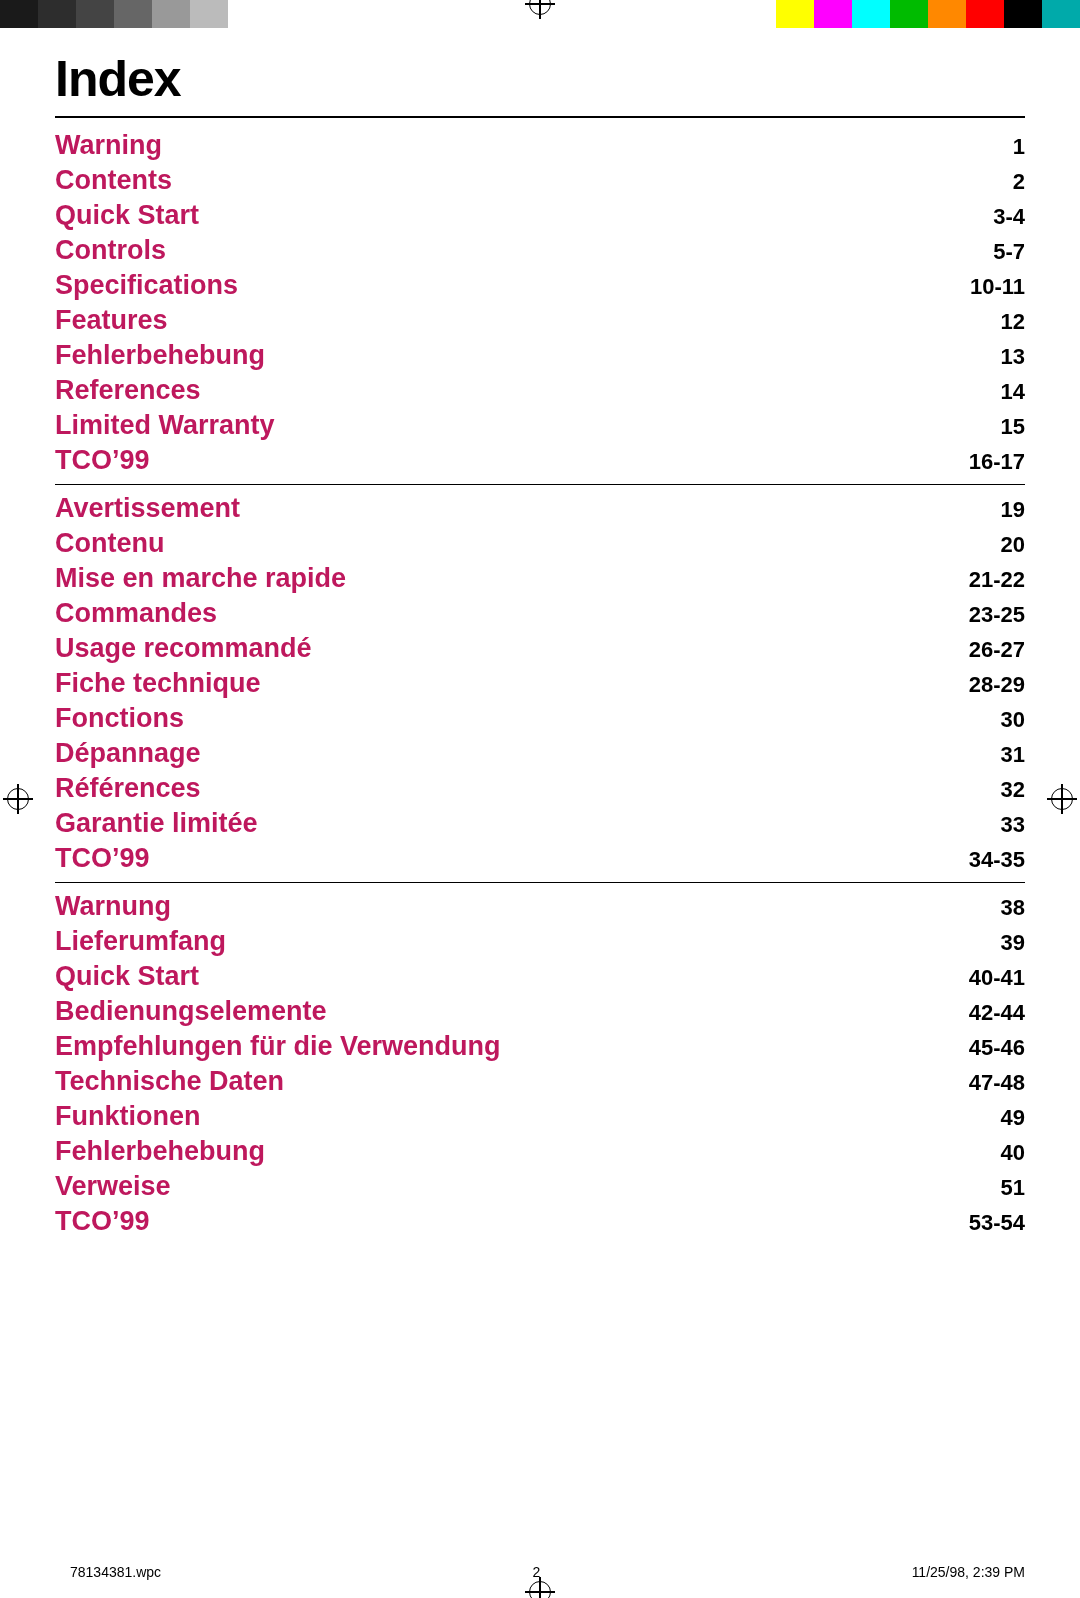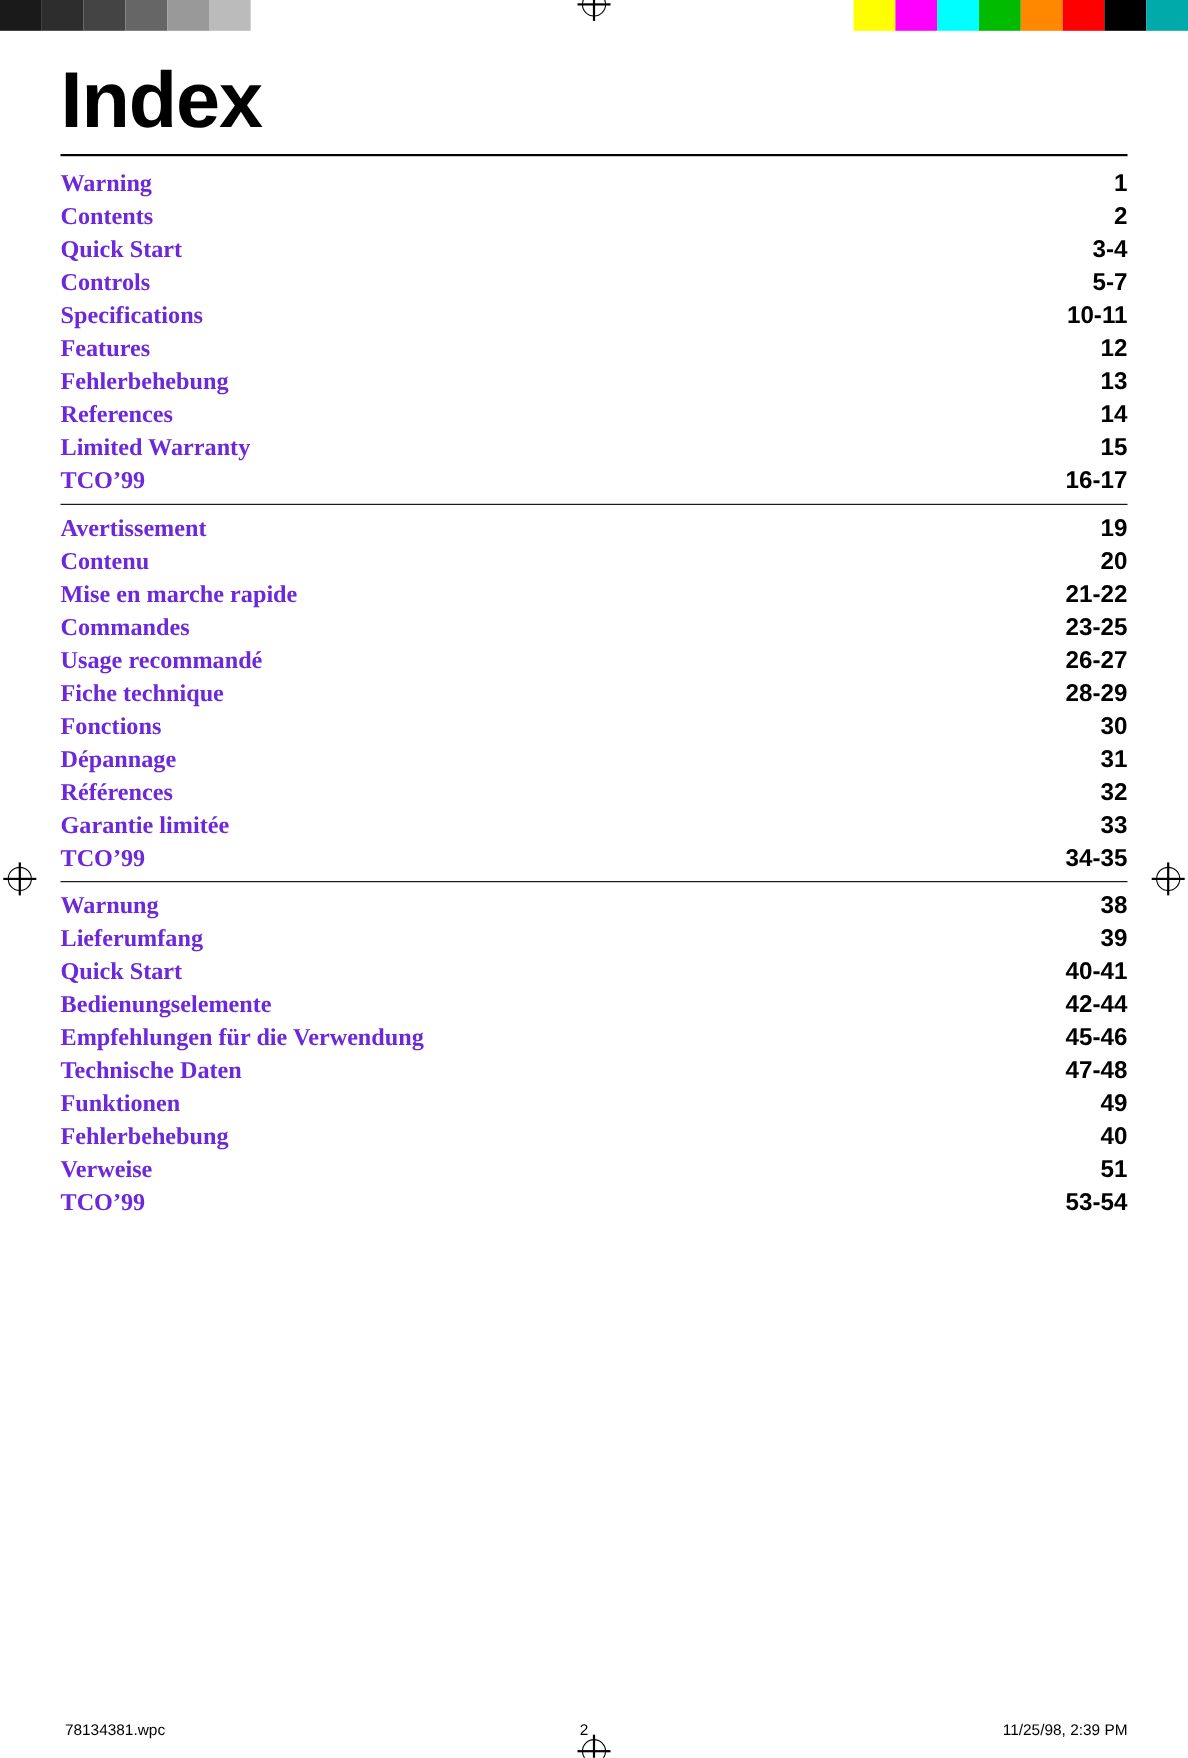--- a/index.html
+++ b/index.html
@@ -36,21 +36,21 @@
     .page {
       position: absolute;
       top: 50px;
       left: 55px;
       right: 55px;
       bottom: 55px;
     }
 
     
     .index-title {
-      font-size: 72px;
+      font-size: 50px;
       font-weight: 900;
       color: #000000;
       margin-bottom: 8px;
       font-family: 'Arial Black', 'Arial', sans-serif;
       letter-spacing: -1px;
     }
 
     
     .divider {
       border: none;
@@ -65,24 +65,24 @@
 
     
     .index-entry {
       display: flex;
       justify-content: space-between;
       align-items: baseline;
       padding: 2px 0;
     }
 
     .entry-label {
-      font-size: 22px;
+      font-size: 27px;
       font-weight: 700;
-      color: #6d28d9;
-      font-family: Liberation Serif, serif;
+      color: #be185d;
+      font-family: Liberation Sans, sans-serif;
     }
 
     .entry-page {
       font-size: 22px;
       font-weight: 700;
       color: #000000;
       font-family: 'Arial', 'Helvetica', sans-serif;
       min-width: 80px;
       text-align: right;
     }
@@ -91,21 +91,21 @@
     .section-divider {
       border: none;
       border-top: 1.5px solid #000;
       margin: 6px 0 6px 0;
     }
 
     
     .footer {
       position: absolute;
       bottom: 18px;
-      left: 59px;
+      left: 70px;
       right: 55px;
       display: flex;
       justify-content: space-between;
       align-items: center;
     }
 
     .footer-text {
       font-size: 14px;
       color: #000;
       font-family: 'Arial', 'Helvetica', sans-serif;

